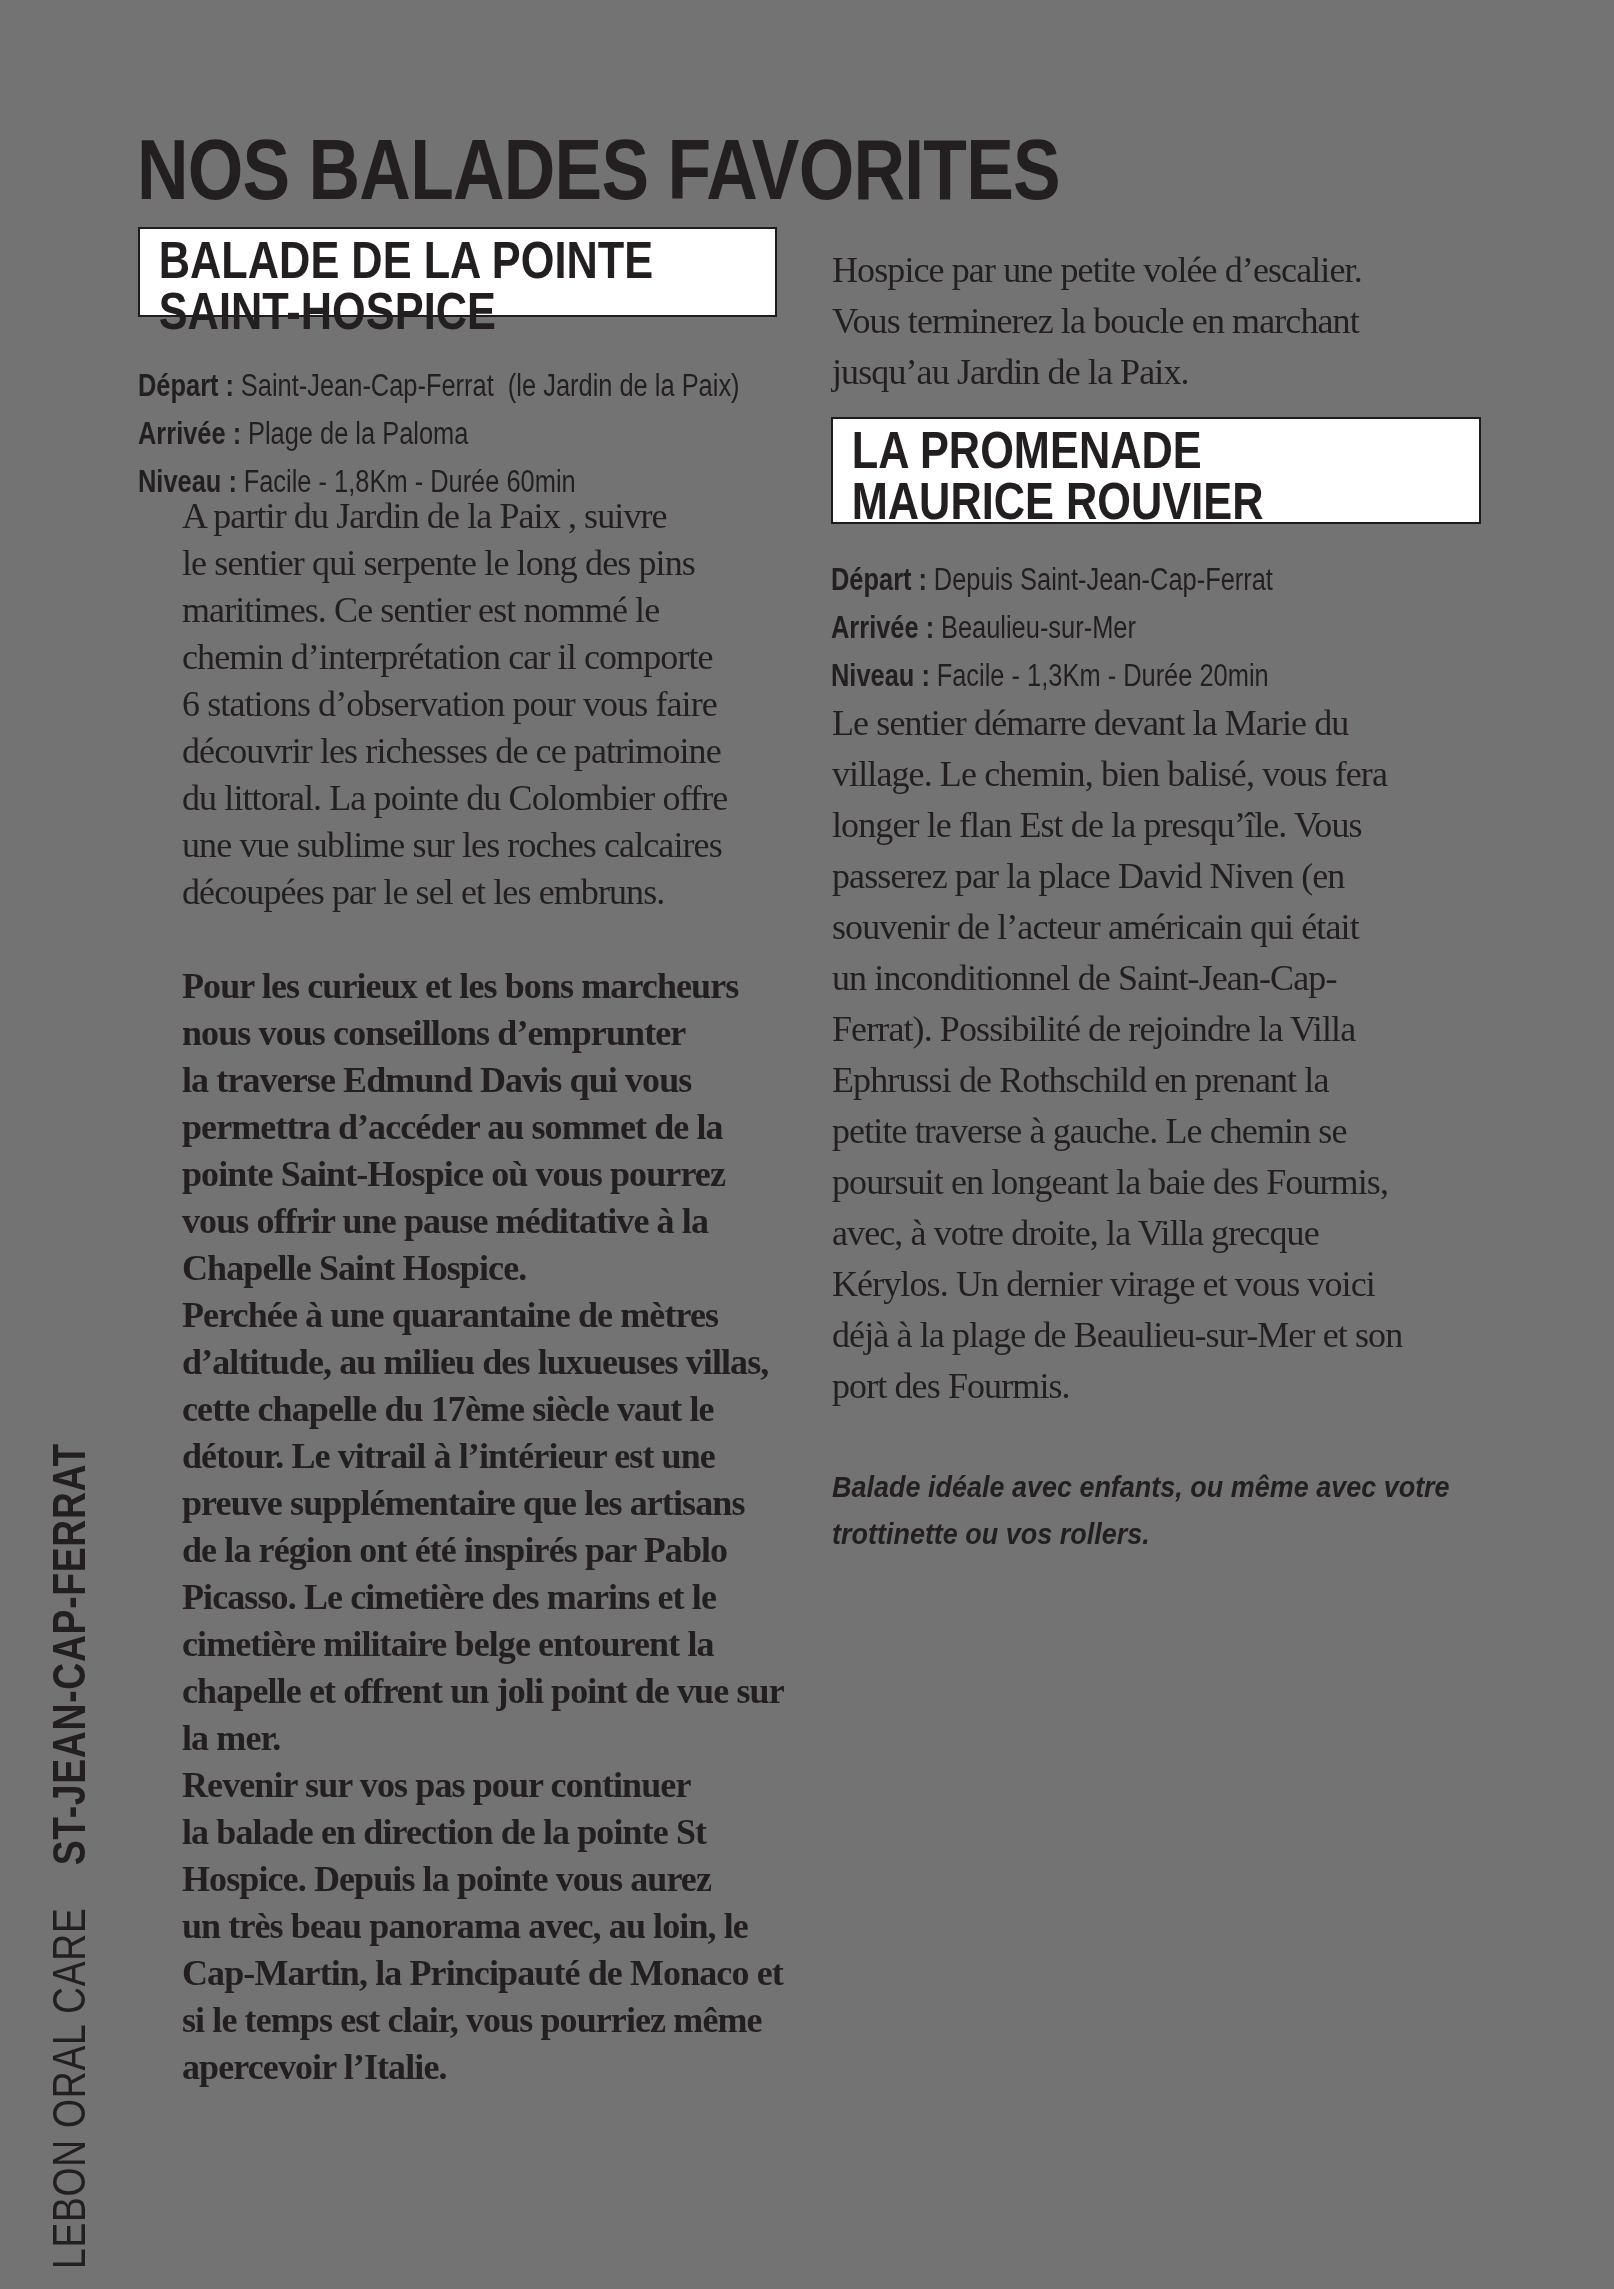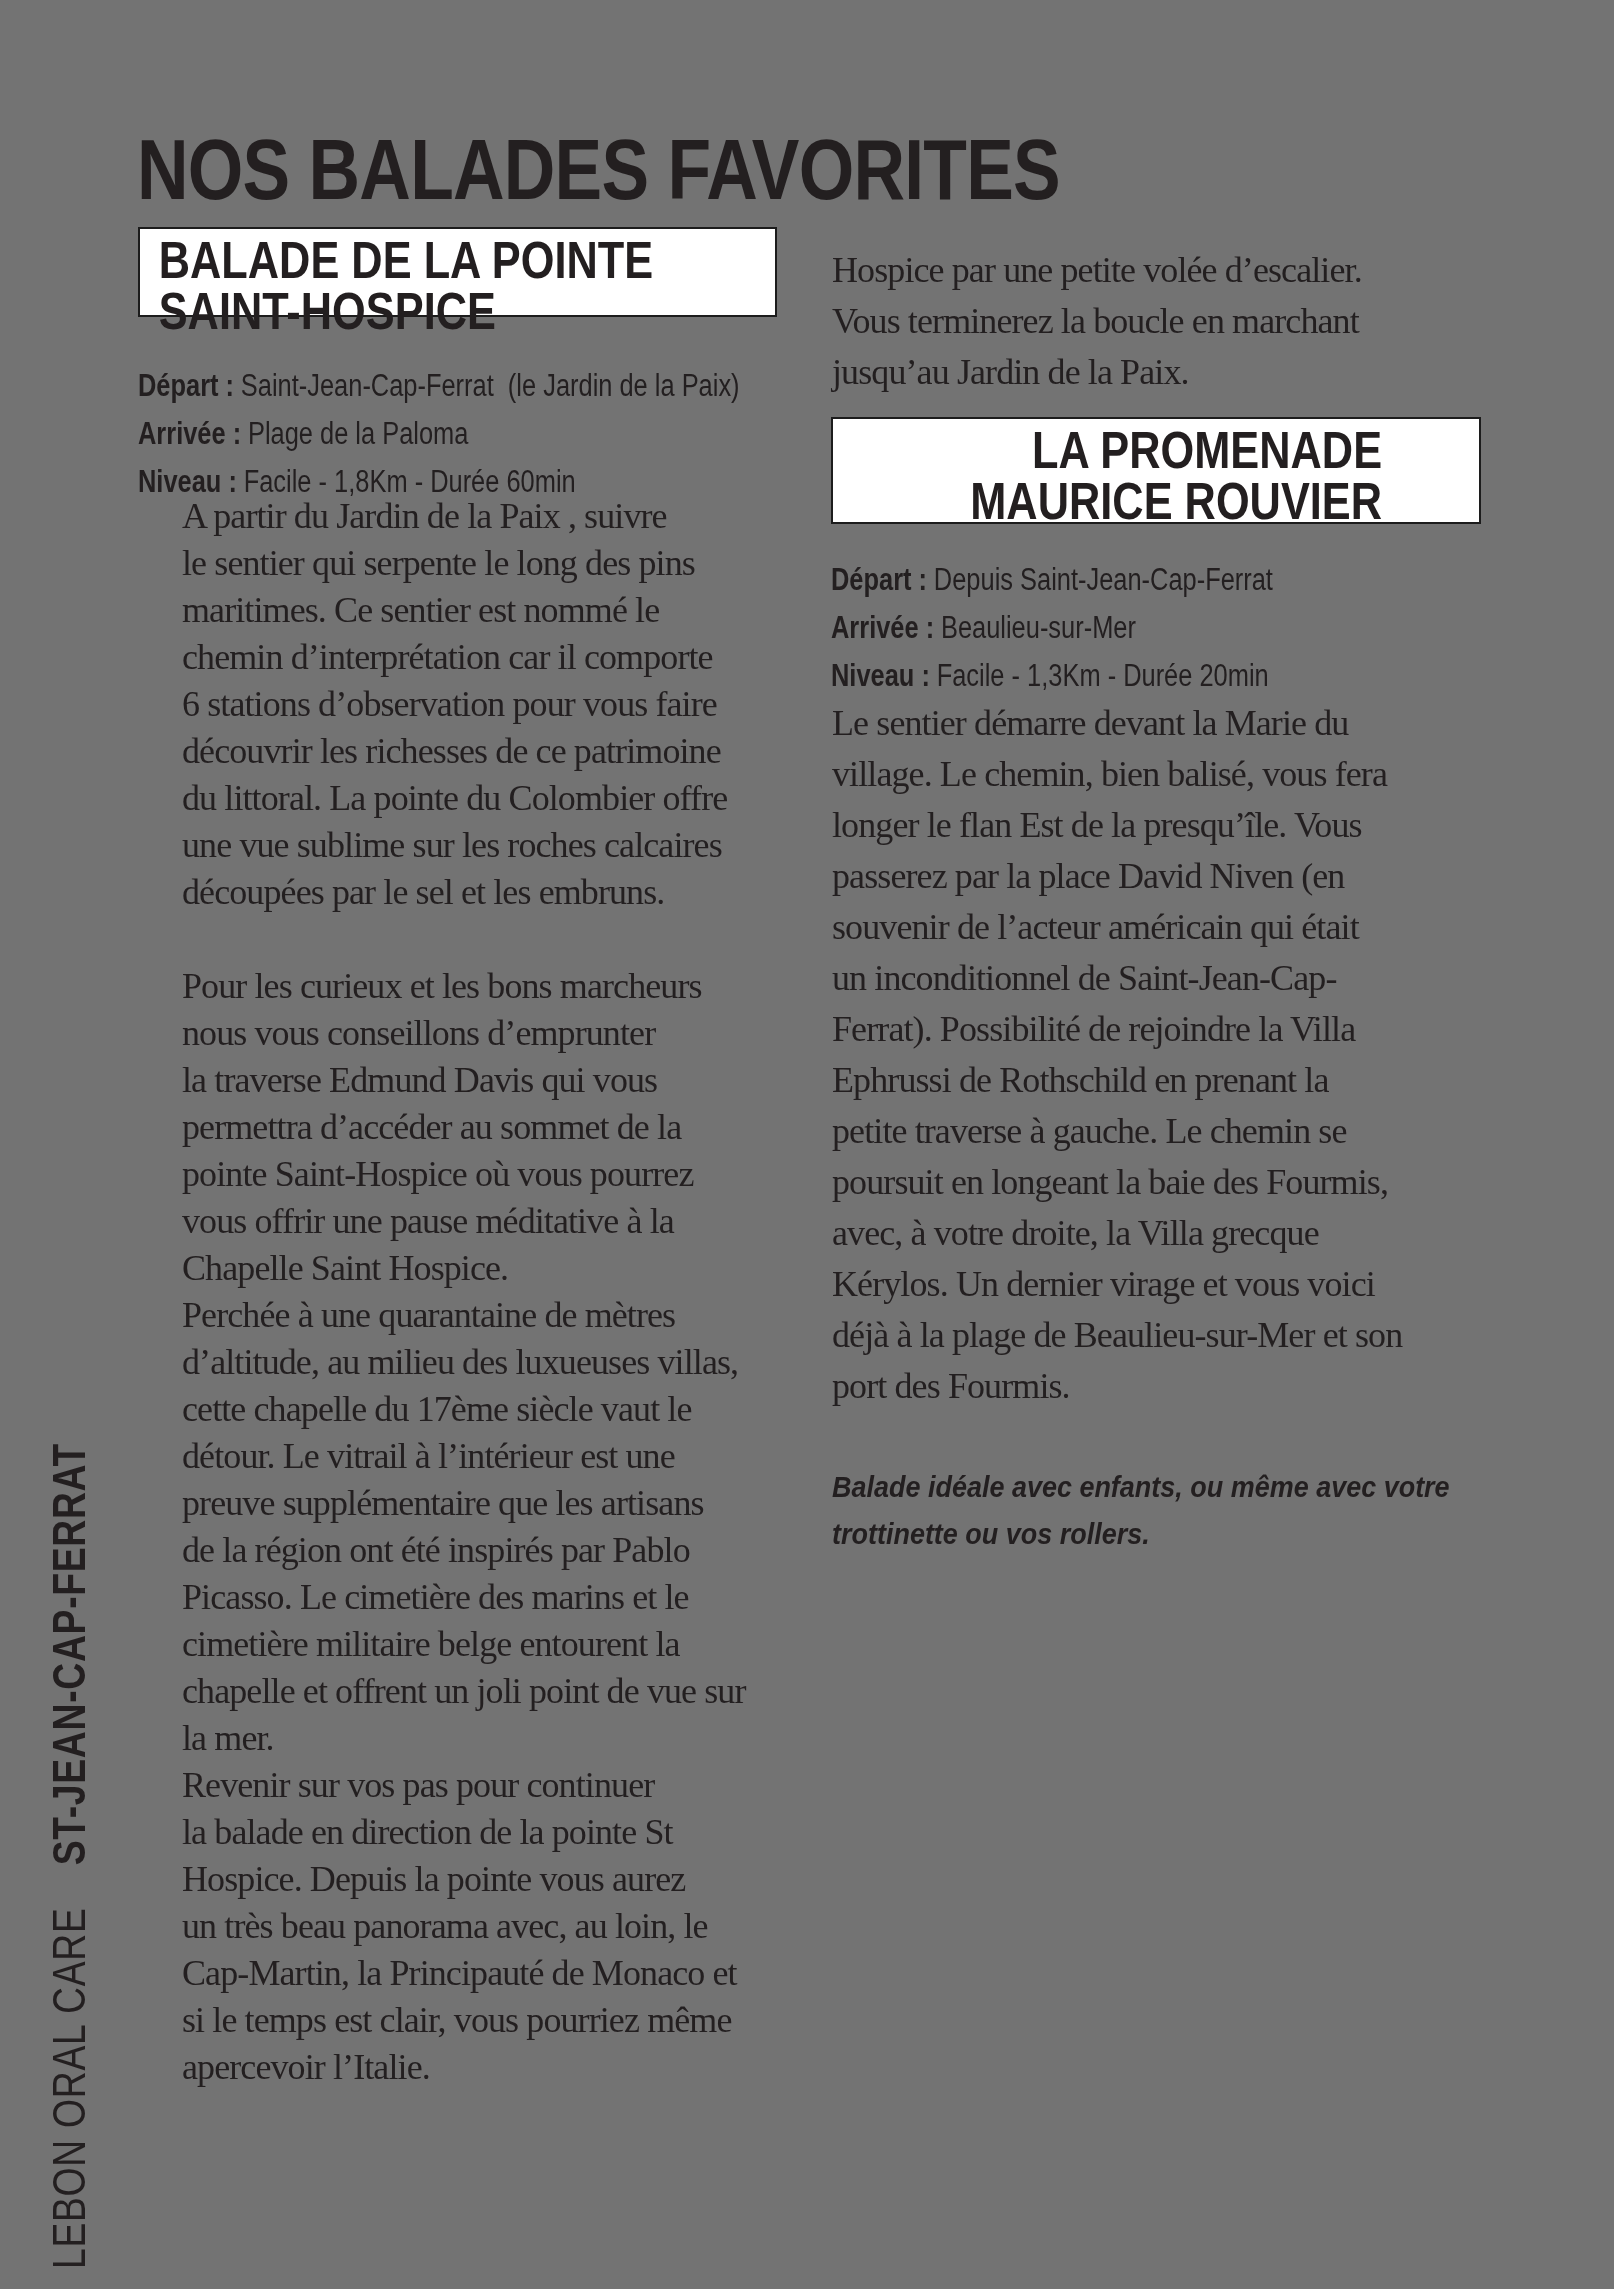--- a/index.html
+++ b/index.html
@@ -30,21 +30,21 @@
     background:#ffffff;
   }
   .walk-box .box-lines {
     padding:5.5px 0 0 22px;
     font-family:"Liberation Sans", sans-serif;
     font-weight:700; font-size:51px; line-height:51px;
     white-space:nowrap;
     transform:scaleX(0.85); transform-origin:0 0;
   }
   #box-left  { left:138px; top:227px; width:639px; height:90px; }
-  #box-right { left:831px; top:417px; width:650px; height:107px;text-align:right; }
+  #box-right { left:831px; top:417px; width:650px; height:107px; }
 
   
   .meta-block {
     position:absolute;
     font-family:"Liberation Sans", sans-serif;
     font-size:31px; line-height:48px;
     white-space:nowrap;
     transform:scaleX(0.82); transform-origin:0 0;
   }
   #meta-left  { left:138px; top:362px; }
@@ -54,21 +54,21 @@
 
   
   .body-col {
     position:absolute;
     font-family:"Liberation Serif", serif;
     font-size:36px; letter-spacing:-0.9px;
   }
   #col-left-body  { left:138px; top:493px;  width:711px; line-height:47px;margin-left:44px; }
   #col-right-intro{ left:832px; top:245px;  width:674px; line-height:51px; }
   #col-right-body { left:832px; top:698px;  width:674px; line-height:51px; }
-  #col-left-body .para + .para { margin-top:47px; }
+  #col-left-body .para + .para { margin-top:47px;font-weight:bold; }
 
   
   .note {
     position:absolute; left:832px; top:1464px;
     font-family:"Liberation Sans", sans-serif;
     font-weight:700; font-style:italic;
     font-size:29px; line-height:47px;
     white-space:nowrap;
     transform:scaleX(0.93); transform-origin:0 0;
   }

